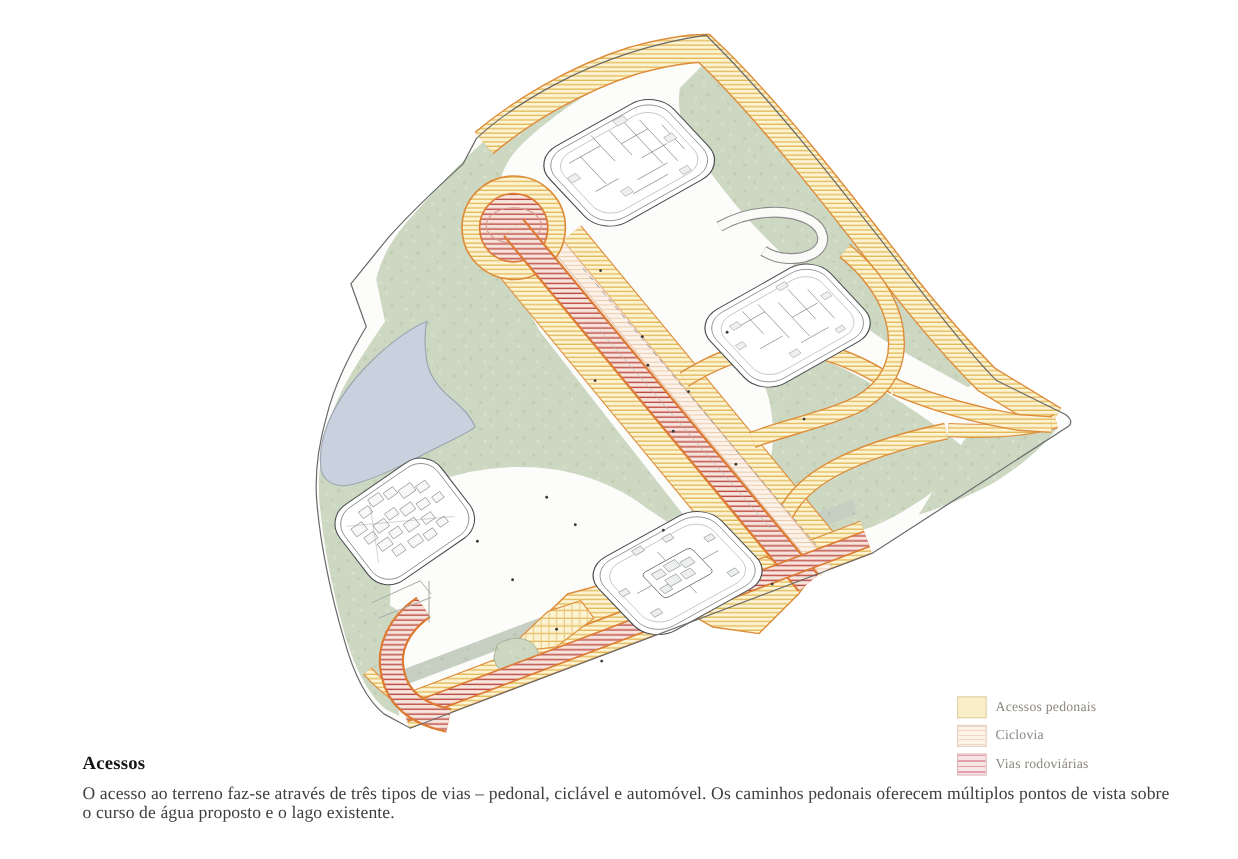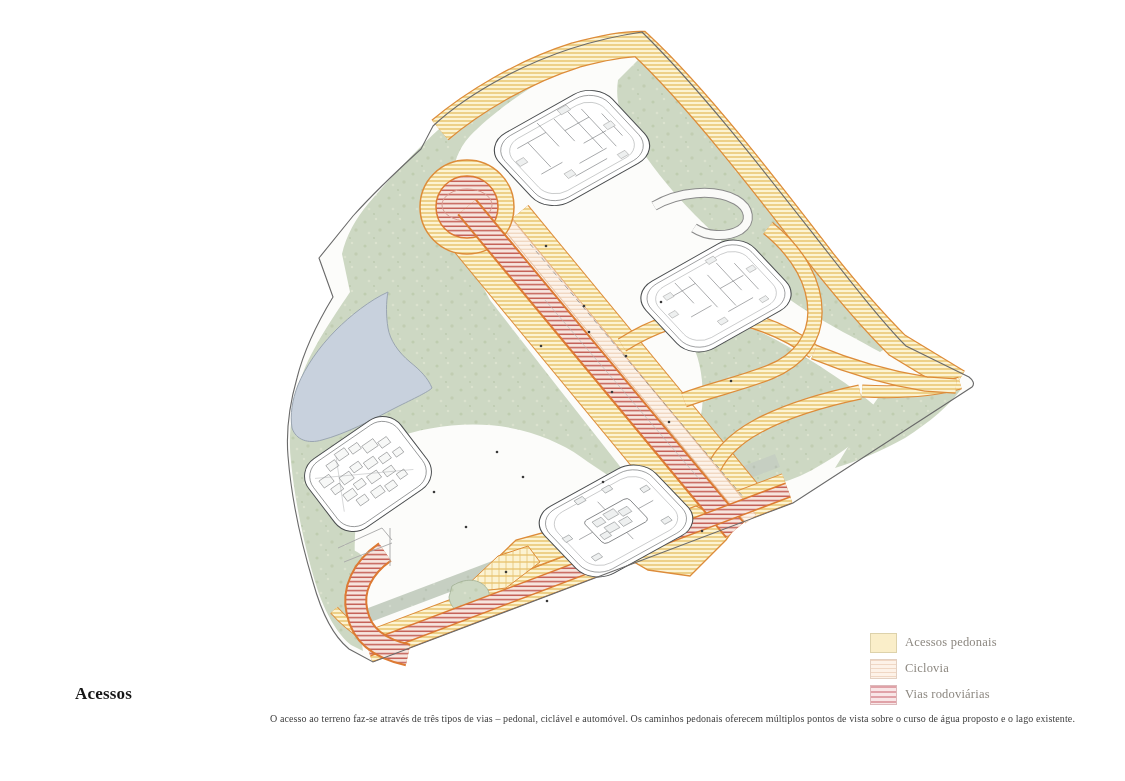--- a/index.html
+++ b/index.html
@@ -10,21 +10,21 @@
   .legend-row{display:flex;align-items:center;margin-bottom:5px;height:21px;}
   .swatch{width:27px;height:20px;margin-right:8px;box-sizing:border-box;}
   .swatch-ped{background:#faeec9;border:1px solid #ddd2ab;}
   .swatch-cic{background:#fdf2e8;border:1px solid #e3d0c2;
       background-image:repeating-linear-gradient(180deg,#f0d7c4 0px,#f0d7c4 1px,#fdf2e8 1px,#fdf2e8 4px);}
   .swatch-via{background:#f8e6e7;border:1px solid #ddb9bb;
       background-image:repeating-linear-gradient(180deg,#e0a2a8 0px,#e0a2a8 1.5px,#f8e6e7 1.5px,#f8e6e7 5px);}
   .legend-label{font-size:12.5px;color:#8d8881;letter-spacing:0.2px;}
   .title-block{position:absolute;left:75px;top:684px;width:1000px;}
   .title{font-size:17px;font-weight:bold;color:#161616;margin:0 0 9px 0;letter-spacing:0.2px;}
-  .description{font-size:10px;color:#3e3e3e;margin:0;letter-spacing:0.1px;text-align:right;}
+  .description{font-size:16px;color:#3e3e3e;margin:0;letter-spacing:0.1px;}
 </style>
 </head>
 <body>
 
 <div class="page">
 
   <svg class="figure" viewBox="0 0 1125 781" xmlns="http://www.w3.org/2000/svg">
     <defs>
       <pattern id="patY" width="6" height="4" patternUnits="userSpaceOnUse">
         <rect width="6" height="4" fill="#fcf3d2"></rect>

